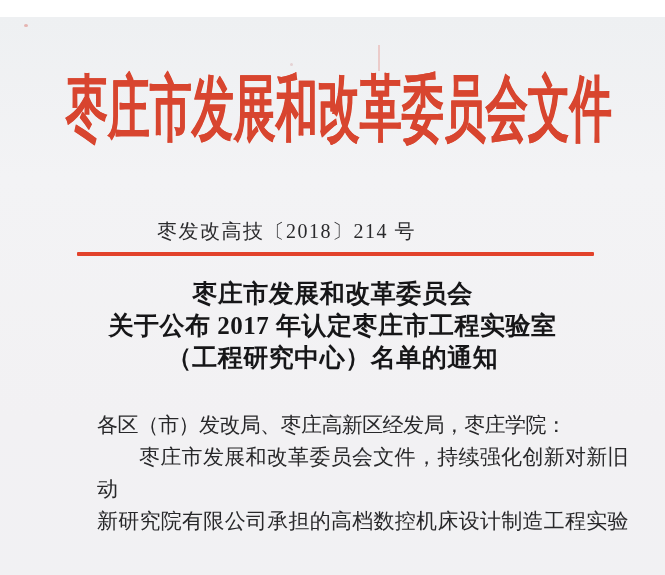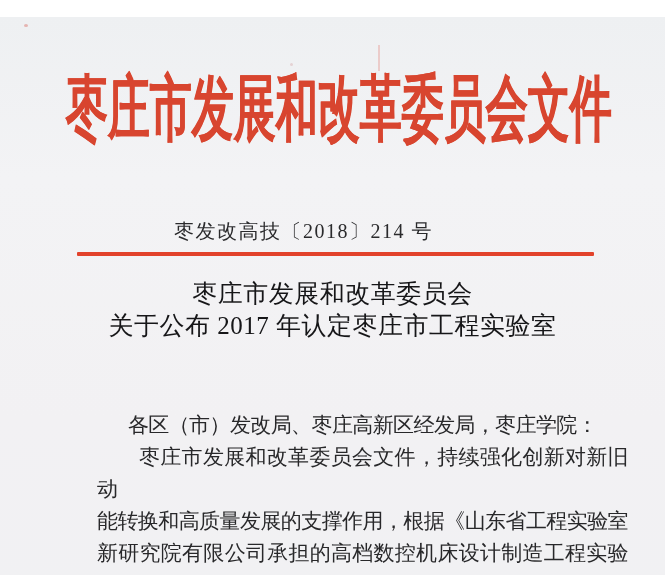--- a/index.html
+++ b/index.html
@@ -21,40 +21,40 @@
   .masthead span{
     display:inline-block;
     font-size:42px;line-height:42px;font-weight:bold;
     letter-spacing:0px;color:#d8452f;
     transform:scaleY(1.71);transform-origin:top center;
     text-shadow:0.4px 0 0 #d8452f;
     white-space:nowrap;
   }
   
   .doc-number{
-    position:absolute;top:202px;left:17px;width:573px;
+    position:absolute;top:202px;left:0;width:573px;
     text-align:center;font-size:20px;line-height:24px;
     color:#2a2a2c;letter-spacing:1.5px;
   }
   
   .red-rule{position:absolute;top:235px;left:77px;width:517px;height:3.5px;background:#e2422b;border-radius:1px;}
   
   .doc-title{
     position:absolute;top:261px;left:0;width:665px;
-    text-align:center;font-weight:normal;
+    text-align:center;font-weight:bold;
     font-size:25px;line-height:32px;color:#161618;
   }
   .doc-title .t-line{letter-spacing:0.5px;}
   
   .body-block{
     position:absolute;top:392px;left:97px;width:531px;
     font-size:21px;line-height:32px;color:#28282a;
     letter-spacing:-0.6px;
   }
-  .b-line{white-space:nowrap;text-align:center;}
+  .b-line{white-space:nowrap;}
   .b-just{white-space:normal;text-align:justify;text-align-last:justify;}
   .b-indent{text-indent:42px;}
 </style>
 </head>
 <body>
 
 <div class="page">
 
   <div class="speck speck-a"></div>
   <div class="speck speck-b"></div>
@@ -64,23 +64,23 @@
     <span>枣庄市发展和改革委员会文件</span>
   </div>
 
   <div class="doc-number">枣发改高技〔2018〕214 号</div>
 
   <div class="red-rule"></div>
 
   <div class="doc-title">
     <div class="t-line">枣庄市发展和改革委员会</div>
     <div class="t-line">关于公布 2017 年认定枣庄市工程实验室</div>
+    <div class="t-line">（工程研究中心）名单的通知</div>
   </div>
 
   <div class="body-block">
     <div class="b-line">各区（市）发改局、枣庄高新区经发局，枣庄学院：</div>
     <div class="b-just b-indent">枣庄市发展和改革委员会文件，持续强化创新对新旧动</div>
-    <div class="b-just">能转换和高质量发展的支撑作用，根据《山东省工程实验室</div>
     <div class="b-just">新研究院有限公司承担的高档数控机床设计制造工程实验</div>
 
   </div>
 
 </div>
 
 </body></html>

